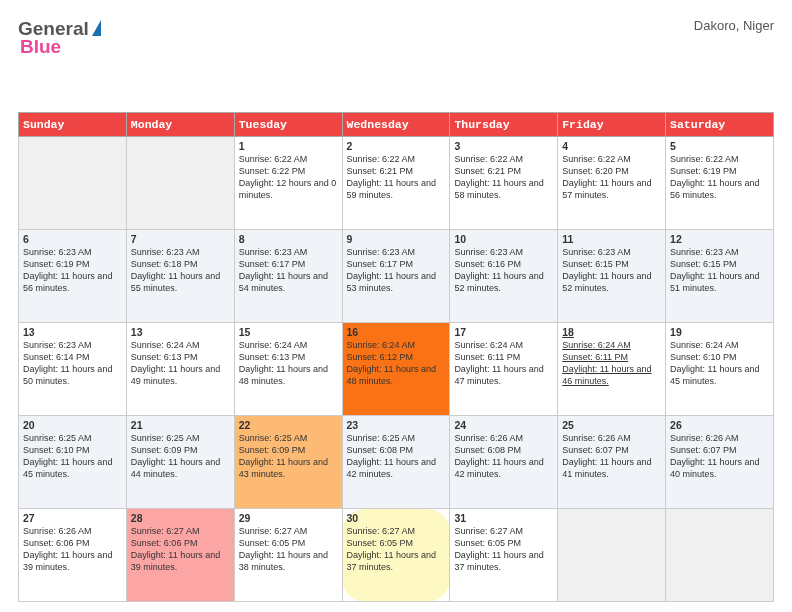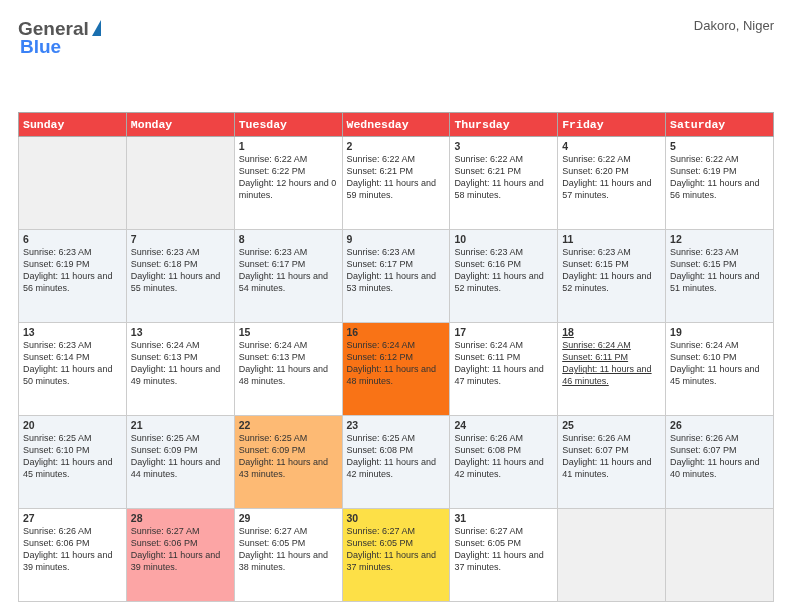--- a/index.html
+++ b/index.html
@@ -80,21 +80,21 @@
 </head>
 <body>
 
 <div class="page">
   <div class="header">
     <div class="logo">
       <div style="display:flex;align-items:center;">
         <span style="color:#555;font-size:19px;font-weight:bold;">General</span>
         <span style="display:inline-block;width:0;height:0;border-left:9px solid transparent;border-bottom:16px solid #1a6faf;margin-left:3px;margin-bottom:2px;"></span>
       </div>
-      <span style="color:#3b82f6;font-size:19px;font-weight:bold;margin-top:-4px;margin-left:2px;">Blue</span>
+      <span style="color:#ec4899;font-size:19px;font-weight:bold;margin-top:-4px;margin-left:2px;">Blue</span>
     </div>
     <div class="title-area">
       <div style="font-size:13px;color:#555;">Dakoro, Niger</div>
     </div>
   </div>
 
   <table class="calendar" id="cal-table">
     <thead>
       <tr id="header-row">
           <th>Sunday</th>
@@ -227,21 +227,21 @@
             <div class="cell-text">Sunrise: 6:26 AM<br>Sunset: 6:06 PM<br>Daylight: 11 hours and 39 minutes.</div>
           </td>
           <td style="background: #fca5a5;">
             <span class="day-num">28</span>
             <div class="cell-text">Sunrise: 6:27 AM<br>Sunset: 6:06 PM<br>Daylight: 11 hours and 39 minutes.</div>
           </td>
           <td style="background: rgb(255, 255, 255);">
             <span class="day-num">29</span>
             <div class="cell-text">Sunrise: 6:27 AM<br>Sunset: 6:05 PM<br>Daylight: 11 hours and 38 minutes.</div>
           </td>
-          <td style="background: #fde047;">
+          <td style="background: #fef9c3; border-radius: 23px;">
             <span class="day-num">30</span>
             <div class="cell-text">Sunrise: 6:27 AM<br>Sunset: 6:05 PM<br>Daylight: 11 hours and 37 minutes.</div>
           </td>
           <td style="background: rgb(255, 255, 255);">
             <span class="day-num">31</span>
             <div class="cell-text">Sunrise: 6:27 AM<br>Sunset: 6:05 PM<br>Daylight: 11 hours and 37 minutes.</div>
           </td>
           <td class="empty-cell" style="background: rgb(232, 234, 236);"></td>
           <td class="empty-cell" style="background: rgb(232, 234, 236);"></td>
         </tr>

